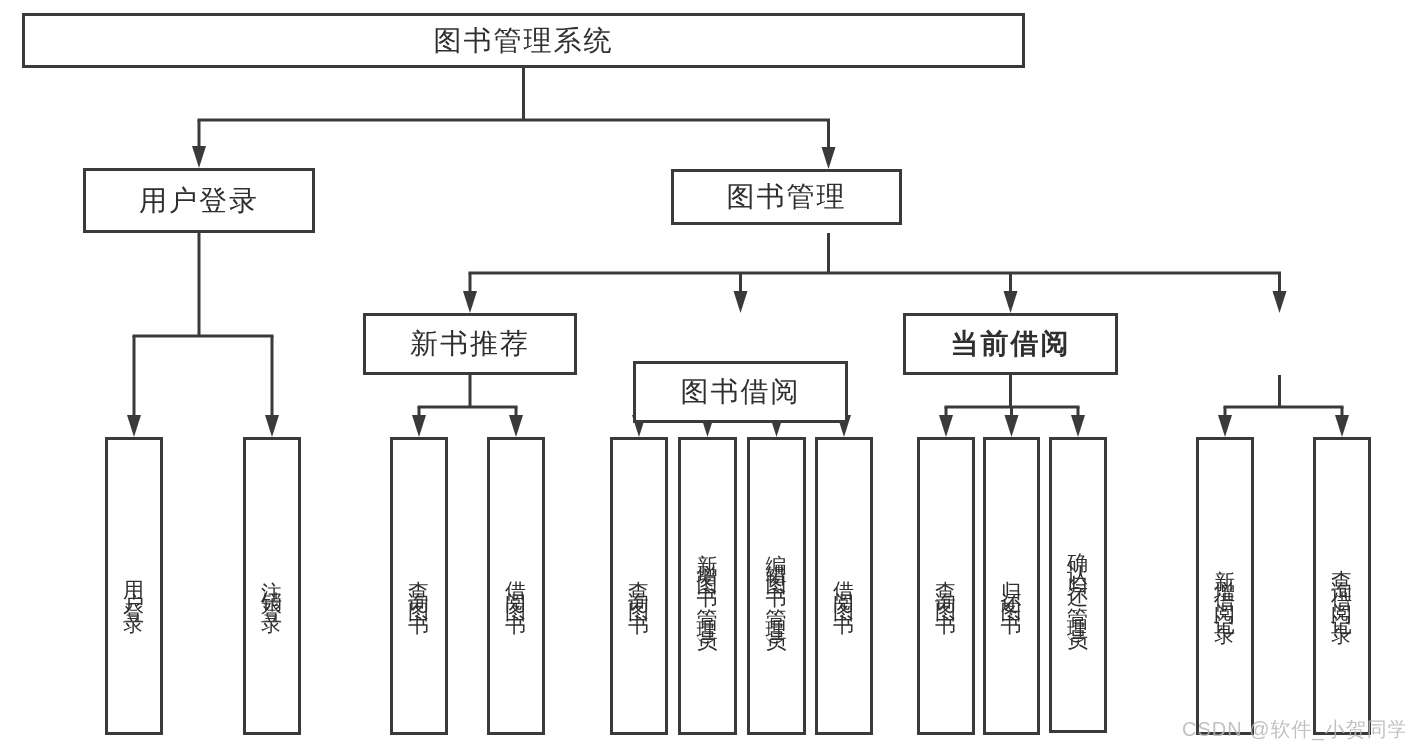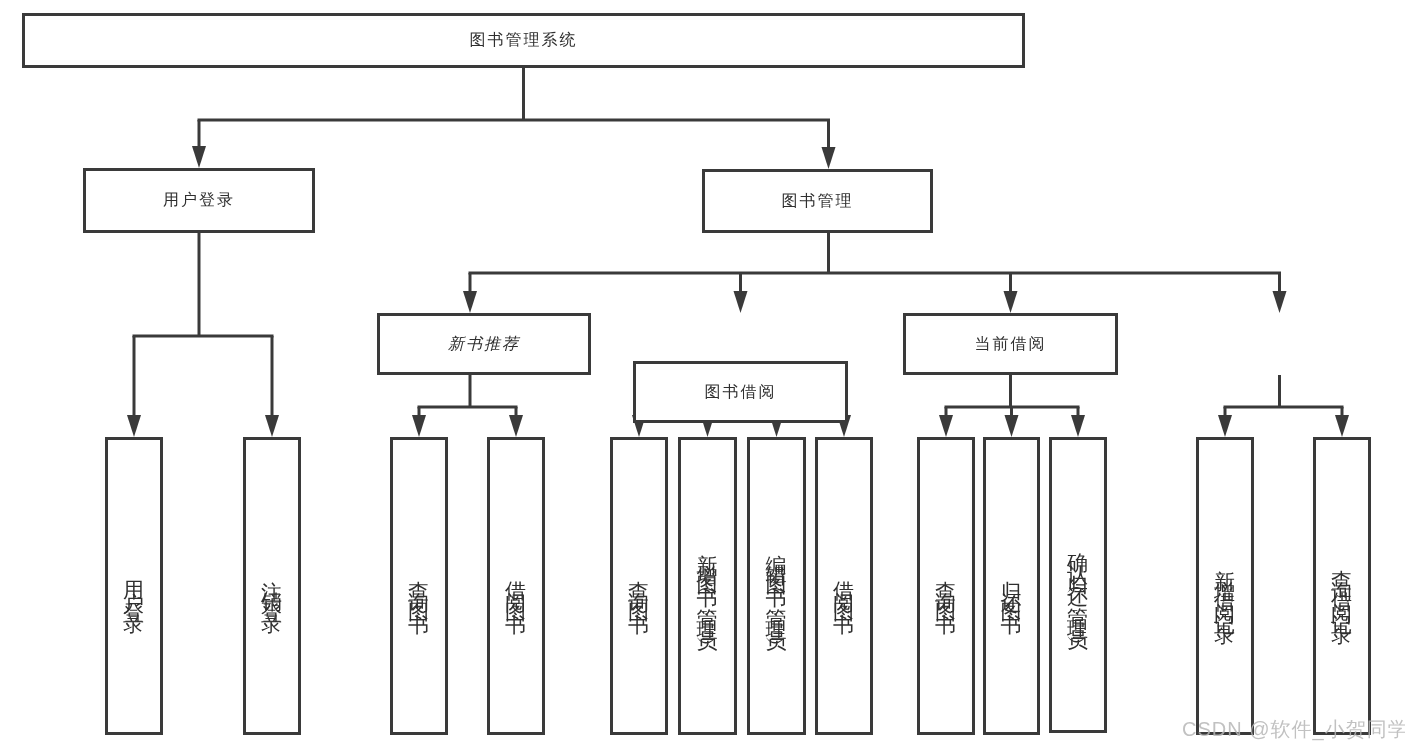--- a/index.html
+++ b/index.html
@@ -29,21 +29,21 @@
     position: absolute;
     box-sizing: border-box;
     border: 3px solid var(--line-color, #3a3a3a);
     background: #ffffff;
     display: flex;
     align-items: center;
     justify-content: center;
     color: var(--text-color, #2f2f2f);
   }
   .htext {
-    font-size: 16px;
+    font-size: 28px;
     letter-spacing: 2px;
     white-space: nowrap;
   }
   .vtext {
     writing-mode: vertical-rl;
     text-orientation: mixed;
     font-size: 21px;
     letter-spacing: 11px;
     line-height: 1;
     white-space: nowrap;
@@ -119,30 +119,30 @@
       <line x1="1342" y1="407" x2="1342" y2="419" stroke="#3a3a3a" stroke-width="3"></line>
       <polygon points="1335,415 1349,415 1342,437" fill="#3a3a3a"></polygon>
     </svg>
   <div id="nodes">
       <div class="node" style="left: 22px; top: 13px; width: 1003px; height: 55px;">
         <span class="htext">图书管理系统</span>
       </div>
       <div class="node" style="left: 83px; top: 168px; width: 232px; height: 65px;">
         <span class="htext">用户登录</span>
       </div>
-      <div class="node" style="left: 702px; top: 169px; width: 231px; height: 64px;">
+      <div class="node" style="left: 671px; top: 169px; width: 231px; height: 56px;">
         <span class="htext">图书管理</span>
       </div>
-      <div class="node" style="left: 377px; top: 313px; width: 214px; height: 62px; font-style: italic;">
+      <div class="node" style="left: 363px; top: 313px; width: 214px; height: 62px;">
         <span class="htext">新书推荐</span>
       </div>
       <div class="node" style="left: 633px; top: 313px; width: 215px; height: 62px; margin-top: 48px;">
         <span class="htext">图书借阅</span>
       </div>
-      <div class="node" style="left: 903px; top: 313px; width: 215px; height: 62px;">
+      <div class="node" style="left: 903px; top: 313px; width: 215px; height: 62px; font-weight: bold;">
         <span class="htext">当前借阅</span>
       </div>
       <div class="node" style="left: 105px; top: 437px; width: 58px; height: 298px;">
         <span class="vtext">用户登录</span>
       </div>
       <div class="node" style="left: 243px; top: 437px; width: 58px; height: 298px;">
         <span class="vtext">注销登录</span>
       </div>
       <div class="node" style="left: 390px; top: 437px; width: 58px; height: 298px;">
         <span class="vtext">查询图书</span>

